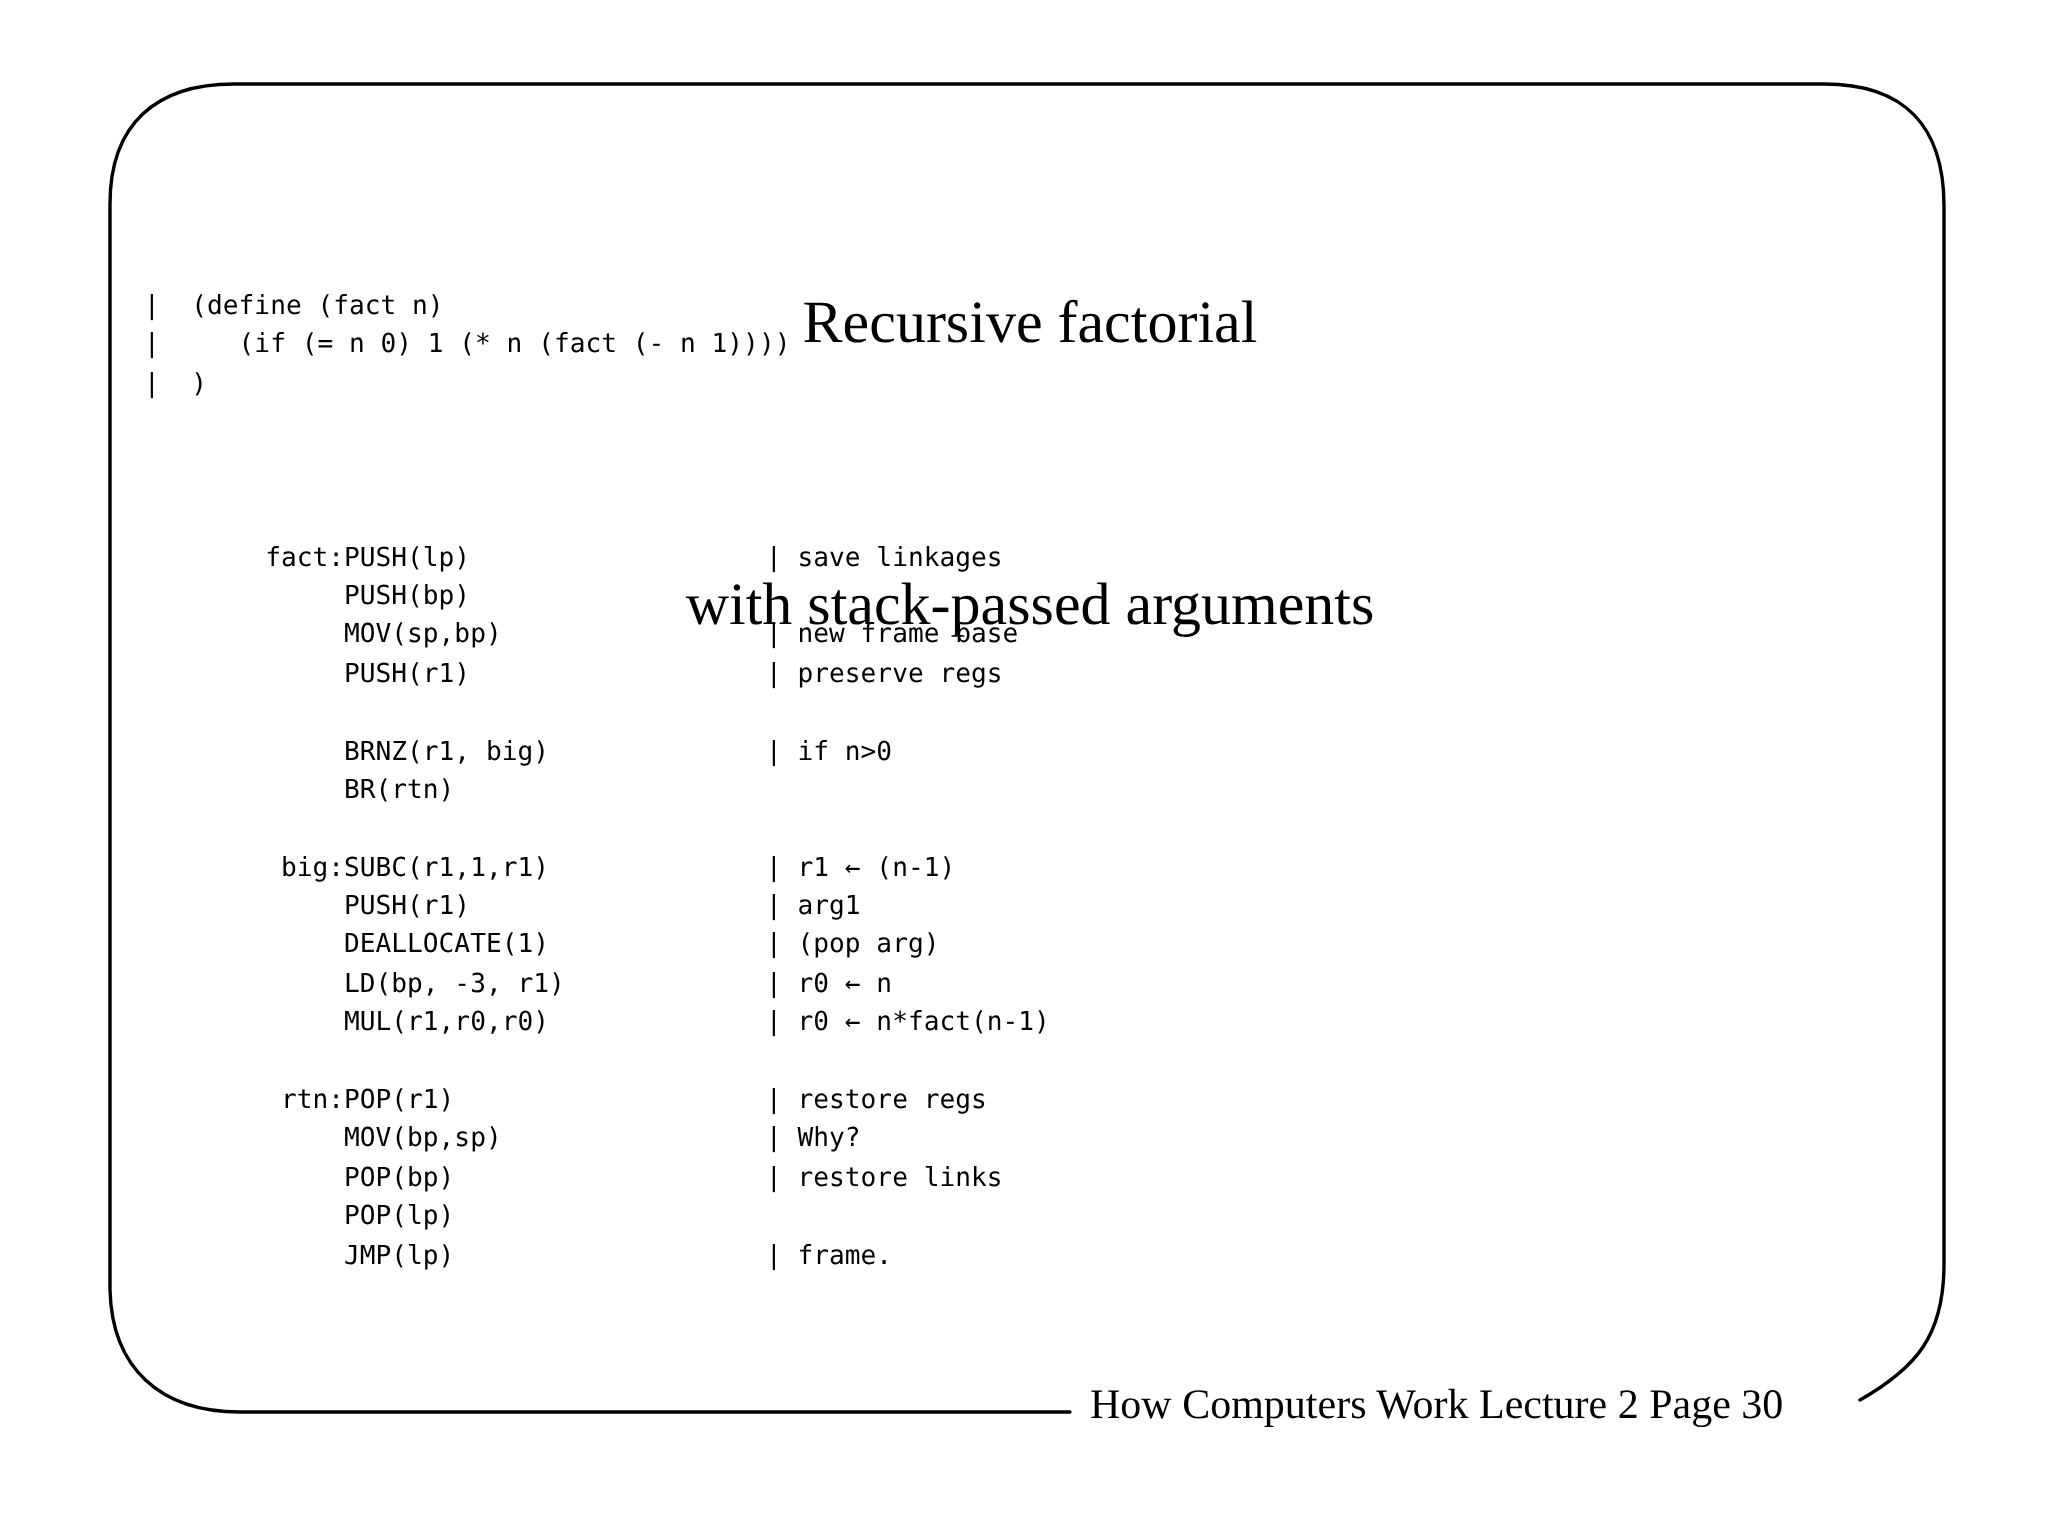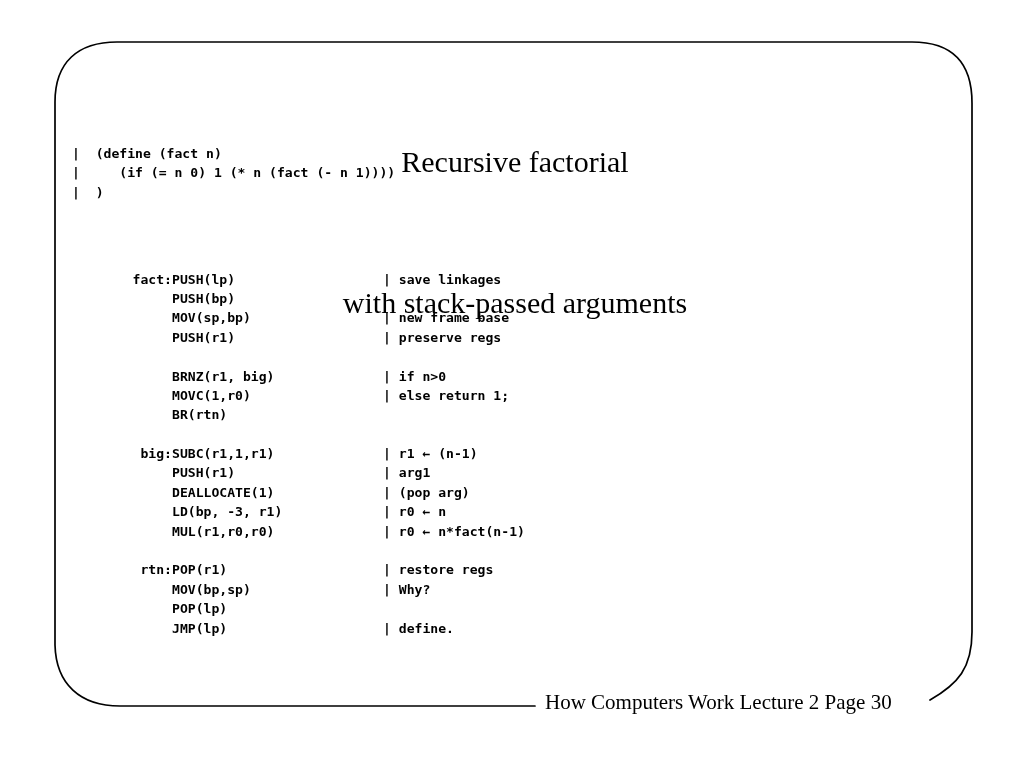--- a/index.html
+++ b/index.html
@@ -43,21 +43,21 @@
   }
   .slide-title .title-line { display: block; }
 
   
   .code-body {
     position: absolute;
     left: 72px;
     top: 144px;
     font-family: "DejaVu Sans Mono", "Liberation Mono", monospace;
     font-size: 13.1px;
-    font-weight: bold;
+    font-weight: normal;
     line-height: 19.4px;
     color: #000000;
     letter-spacing: 0px;
   }
   .code-line {
     display: block;
     height: 19.4px;
     white-space: pre;
     position: relative;
   }
@@ -125,29 +125,29 @@
   <div class="code-line"><span class="col-raw">|  )</span></div>
 
   <div id="assembly-rows">
       <div class="code-line blank"><span class="col-label"></span><span class="col-instr"></span><span class="col-comment"></span></div>
       <div class="code-line"><span class="col-label">fact:</span><span class="col-instr">PUSH(lp)</span><span class="col-comment">| save linkages</span></div>
       <div class="code-line"><span class="col-label"></span><span class="col-instr">PUSH(bp)</span><span class="col-comment"></span></div>
       <div class="code-line"><span class="col-label"></span><span class="col-instr">MOV(sp,bp)</span><span class="col-comment">| new frame base</span></div>
       <div class="code-line"><span class="col-label"></span><span class="col-instr">PUSH(r1)</span><span class="col-comment">| preserve regs</span></div>
       <div class="code-line blank"><span class="col-label"></span><span class="col-instr"></span><span class="col-comment"></span></div>
       <div class="code-line"><span class="col-label"></span><span class="col-instr">BRNZ(r1, big)</span><span class="col-comment">| if n&gt;0</span></div>
-      <div class="code-line"><span class="col-label"></span><span class="col-instr">MOVC(1,r0)</span><span class="col-comment">| else return 1;</span></div>
       <div class="code-line"><span class="col-label"></span><span class="col-instr">BR(rtn)</span><span class="col-comment"></span></div>
       <div class="code-line blank"><span class="col-label"></span><span class="col-instr"></span><span class="col-comment"></span></div>
       <div class="code-line"><span class="col-label">big:</span><span class="col-instr">SUBC(r1,1,r1)</span><span class="col-comment">| r1 ← (n-1)</span></div>
       <div class="code-line"><span class="col-label"></span><span class="col-instr">PUSH(r1)</span><span class="col-comment">| arg1</span></div>
       <div class="code-line"><span class="col-label"></span><span class="col-instr">DEALLOCATE(1)</span><span class="col-comment">| (pop arg)</span></div>
       <div class="code-line"><span class="col-label"></span><span class="col-instr">LD(bp, -3, r1)</span><span class="col-comment">| r0 ← n</span></div>
       <div class="code-line"><span class="col-label"></span><span class="col-instr">MUL(r1,r0,r0)</span><span class="col-comment">| r0 ← n*fact(n-1)</span></div>
       <div class="code-line blank"><span class="col-label"></span><span class="col-instr"></span><span class="col-comment"></span></div>
       <div class="code-line"><span class="col-label">rtn:</span><span class="col-instr">POP(r1)</span><span class="col-comment">| restore regs</span></div>
       <div class="code-line"><span class="col-label"></span><span class="col-instr">MOV(bp,sp)</span><span class="col-comment">| Why?</span></div>
+      <div class="code-line"><span class="col-label"></span><span class="col-instr">POP(bp)</span><span class="col-comment">| restore links</span></div>
       <div class="code-line"><span class="col-label"></span><span class="col-instr">POP(lp)</span><span class="col-comment"></span></div>
-      <div class="code-line"><span class="col-label"></span><span class="col-instr">JMP(lp)</span><span class="col-comment">| define.</span></div>
+      <div class="code-line"><span class="col-label"></span><span class="col-instr">JMP(lp)</span><span class="col-comment">| frame.</span></div>
     </div>
 </div>
 
 <div class="slide-footer">How Computers Work Lecture 2 Page 30</div>
 
 </body></html>

